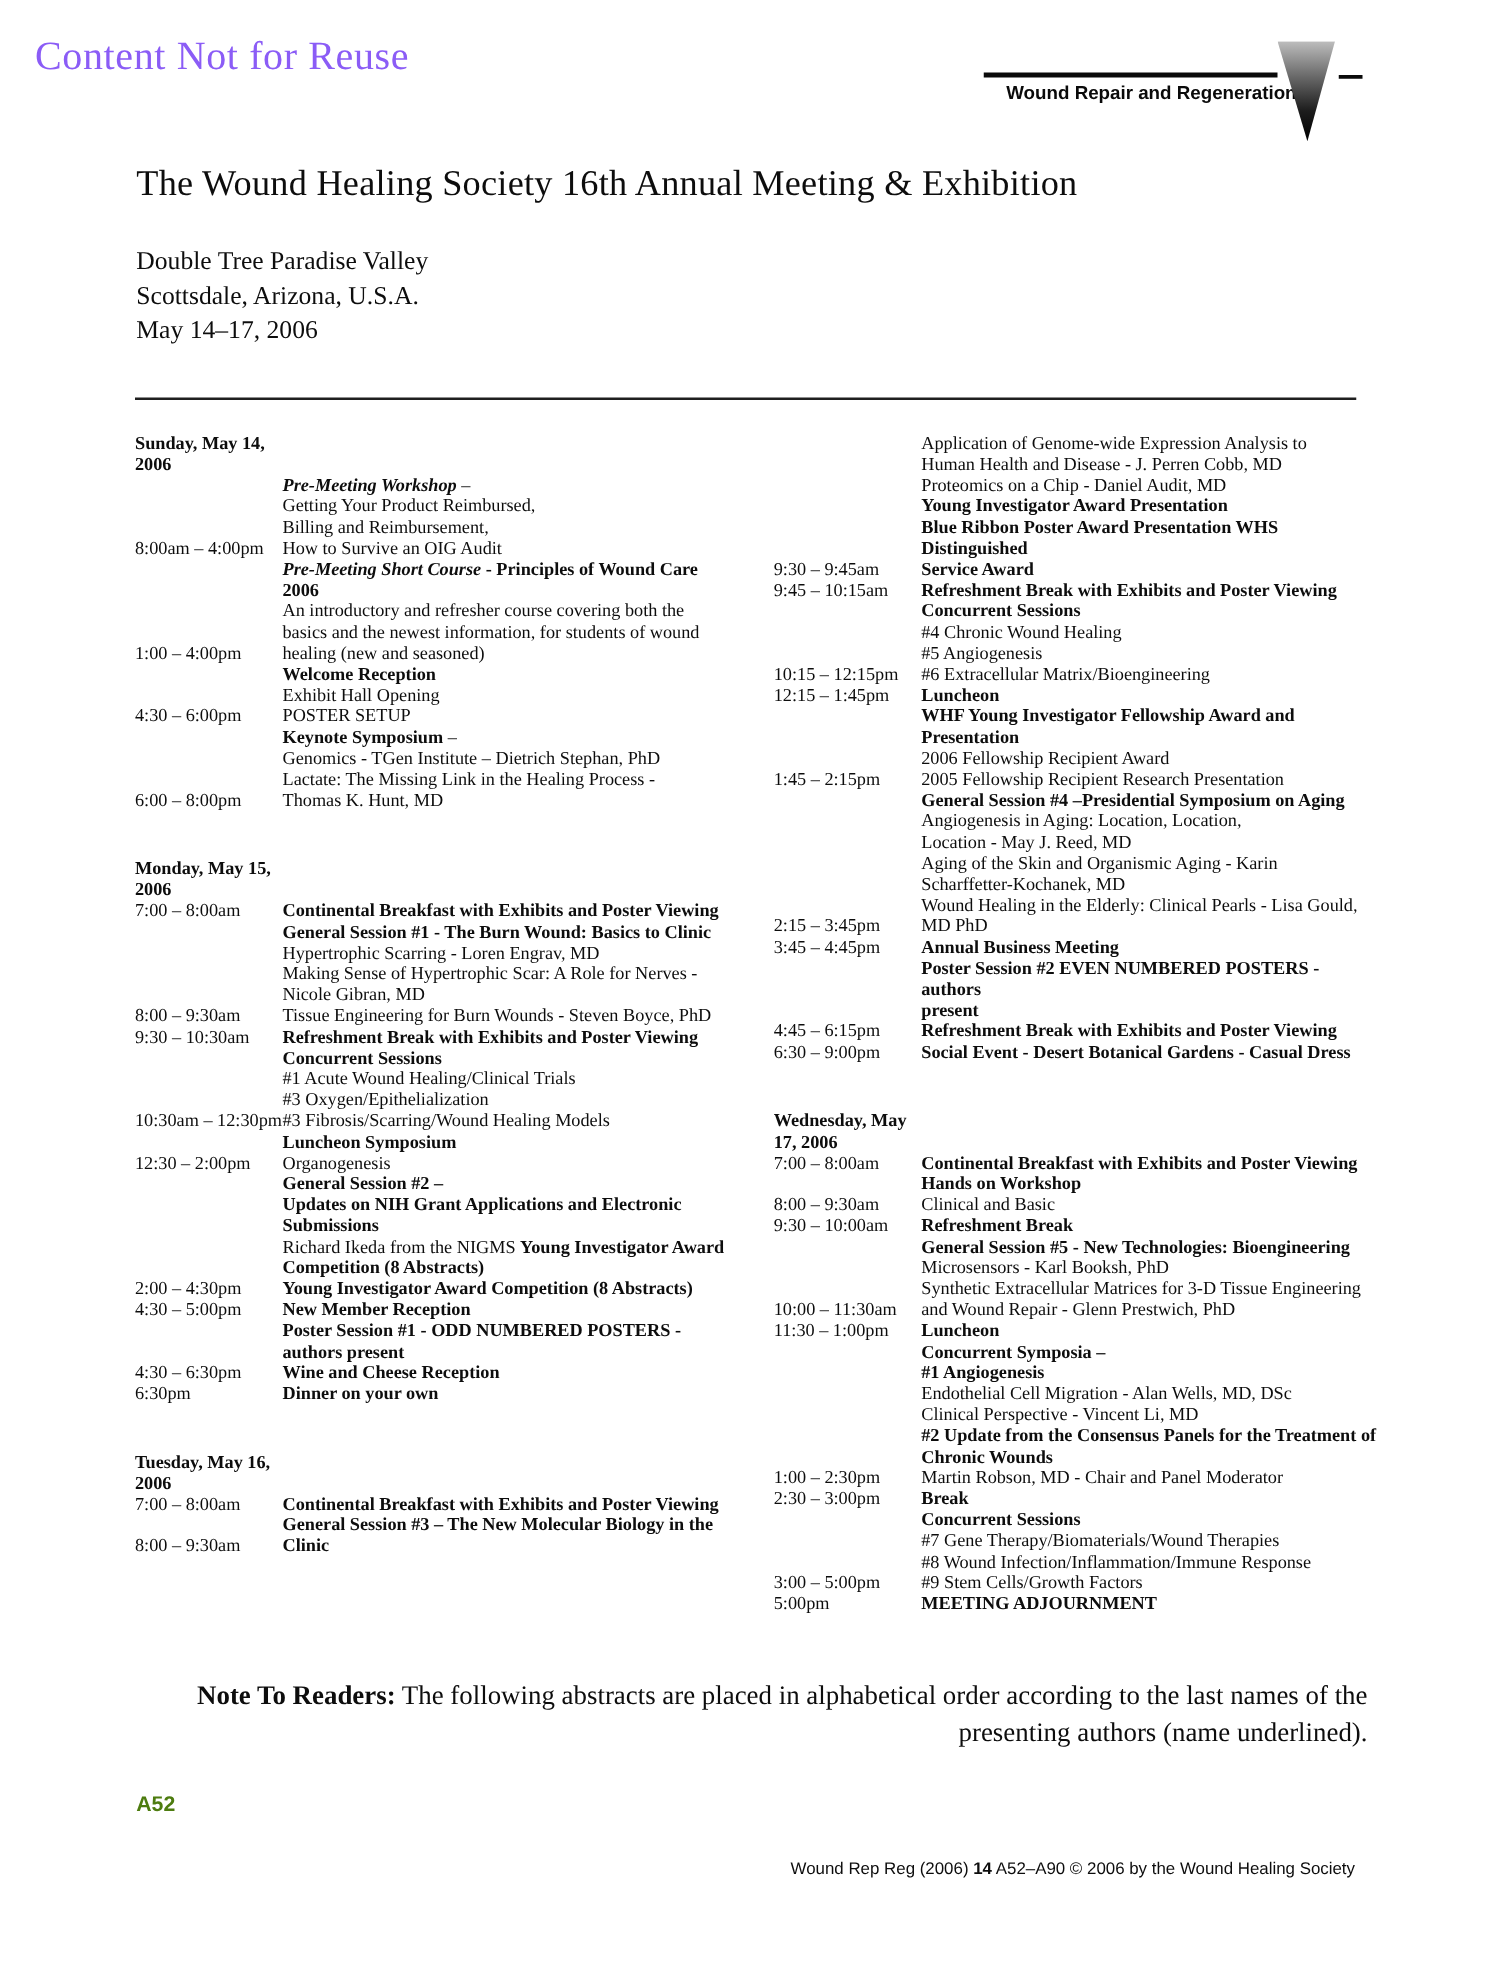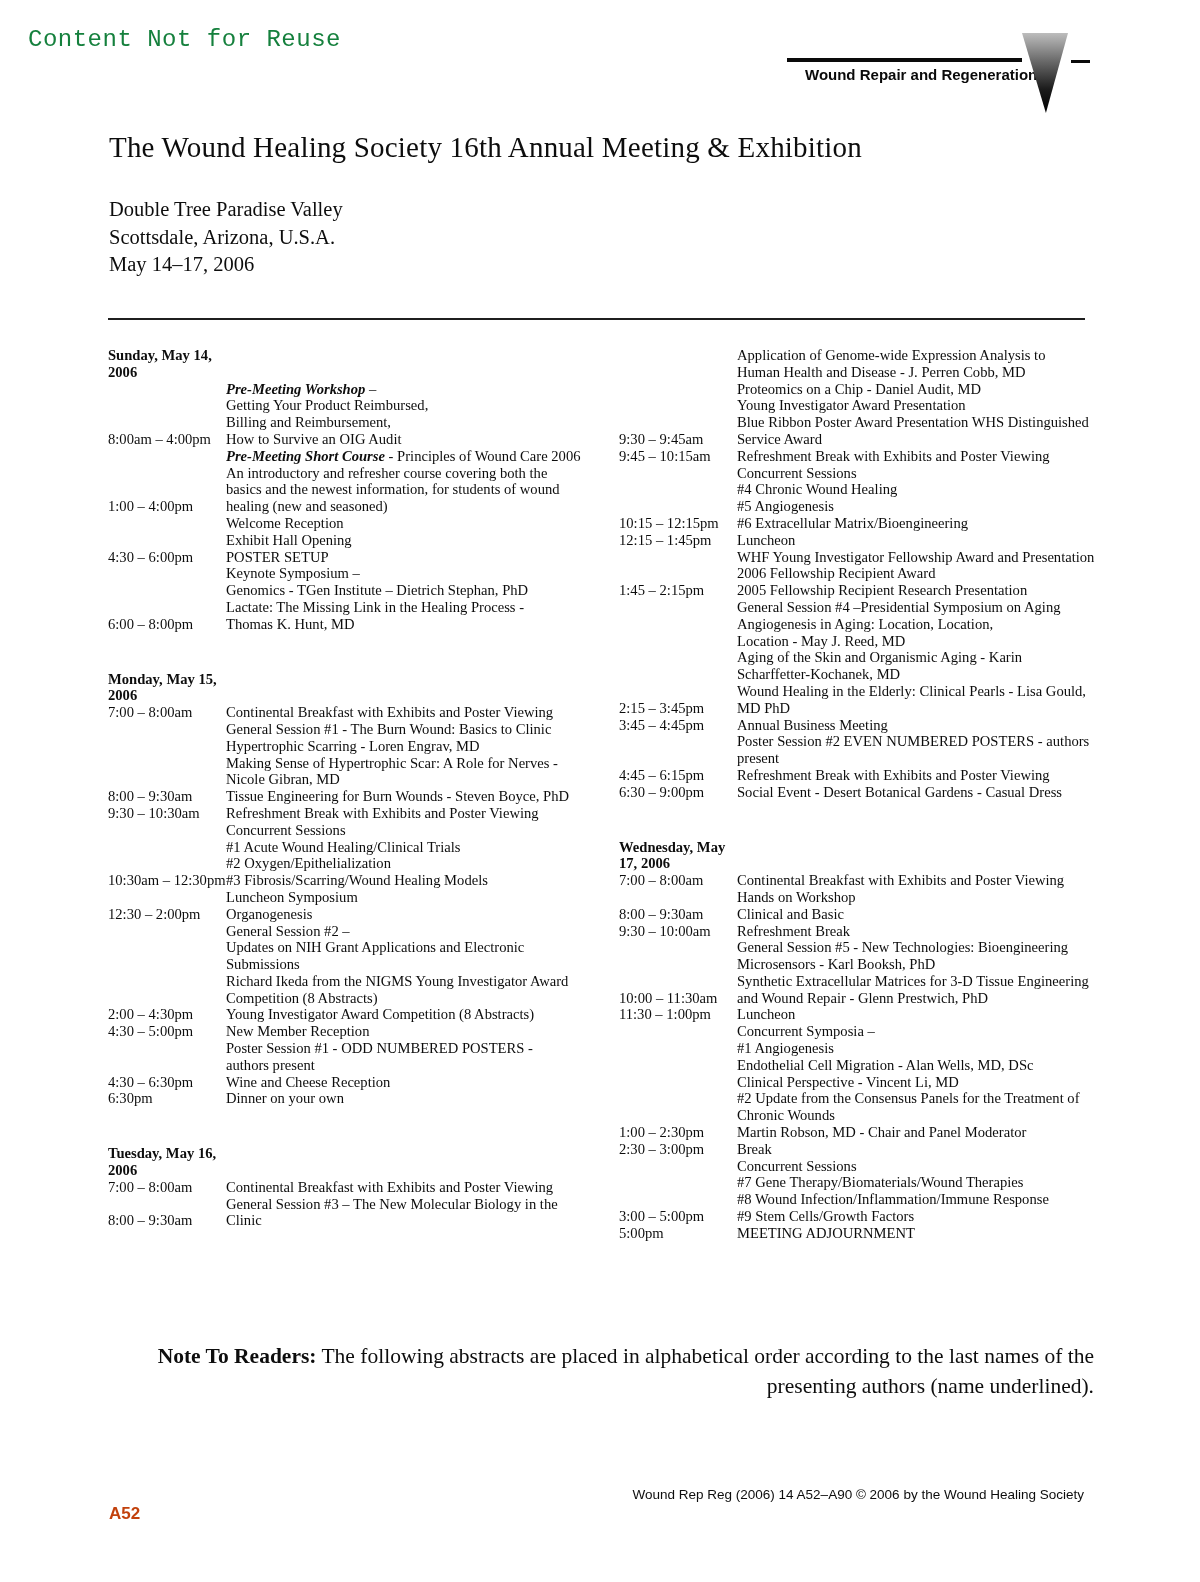--- a/index.html
+++ b/index.html
@@ -7,22 +7,22 @@
     position:relative;
     width:1200px;
     height:1582px;
     background:#ffffff;
     font-family:"Liberation Serif", serif;
     color:#0d0d0d;
     overflow:hidden;
   }
   .watermark{
     position:absolute; left:28px; top:26px;
-    font-family:Liberation Mono, monospace;
-    font-size:24px; color:#15803d; letter-spacing:0.5px;
+    font-family:Liberation Serif, serif;
+    font-size:32px; color:#8b5cf6; letter-spacing:0.5px;
   }
   .banner-rule{
     position:absolute; left:787px; top:58px;
     width:235px; height:4px; background:#0a0a0a;
   }
   .journal-name{
     position:absolute; left:805px; top:66px;
     font-family:"Liberation Sans", sans-serif;
     font-size:15px; font-weight:bold; color:#0a0a0a;
     white-space:nowrap;
@@ -58,31 +58,31 @@
   }
   .col{display:block;}
   .col.left{width:473px; flex:0 0 473px;}
   .col.right{width:482px; flex:0 0 482px;}
   .day-block + .day-block{margin-top:38px;}
   .day-header{font-weight:bold;}
   .entry-row{display:flex; align-items:flex-end;}
   .entry-time{flex:0 0 118px; white-space:nowrap;}
   .entry-lines{flex:1 1 auto; min-width:0;}
   .sg-r{font-weight:normal; font-style:normal;}
-  .sg-b{font-weight:normal; font-style:normal;}
+  .sg-b{font-weight:bold; font-style:normal;}
   .sg-bi{font-weight:bold; font-style:italic;margin-top:27px;}
   .note{
     position:absolute; left:109px; top:1342px; width:985px; margin:0;
     font-size:21.5px; line-height:29.5px; color:#0d0d0d;text-align:right;
   }
   .note b{font-weight:bold;}
   .footer-page{
-    position:absolute; left:109px; top:1504px;
+    position:absolute; left:109px; top:1434px;
     font-family:"Liberation Sans", sans-serif;
-    font-size:17px; font-weight:bold; color:#c2410c;
+    font-size:17px; font-weight:bold; color:#4d7c0f;
   }
   .footer-citation{
     position:absolute; right:116px; top:1487px;
     font-family:"Liberation Sans", sans-serif;
     font-size:13.5px; color:#0d0d0d; white-space:nowrap;
   }
 </style>
 </head>
 <body>
 
@@ -173,21 +173,21 @@
             <div class="entry-time">9:30 – 10:30am</div>
             <div class="entry-lines">
               <div class="entry-line"><span class="sg-b">Refreshment Break with Exhibits and Poster Viewing</span></div>
             </div>
           </div>
           <div class="entry-row">
             <div class="entry-time">10:30am – 12:30pm</div>
             <div class="entry-lines">
               <div class="entry-line"><span class="sg-b">Concurrent Sessions</span></div>
               <div class="entry-line"><span class="sg-r">#1 Acute Wound Healing/Clinical Trials</span></div>
-              <div class="entry-line"><span class="sg-r">#2 Oxygen/Epithelialization</span></div>
+              <div class="entry-line"><span class="sg-r">#3 Oxygen/Epithelialization</span></div>
               <div class="entry-line"><span class="sg-r">#3 Fibrosis/Scarring/Wound Healing Models</span></div>
             </div>
           </div>
           <div class="entry-row">
             <div class="entry-time">12:30 – 2:00pm</div>
             <div class="entry-lines">
               <div class="entry-line"><span class="sg-b">Luncheon Symposium</span></div>
               <div class="entry-line"><span class="sg-r">Organogenesis</span></div>
             </div>
           </div>

